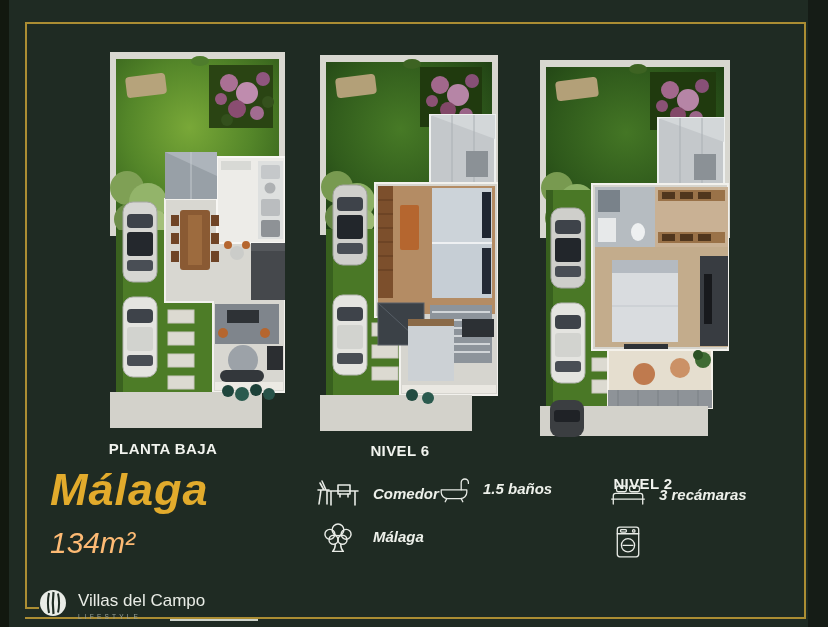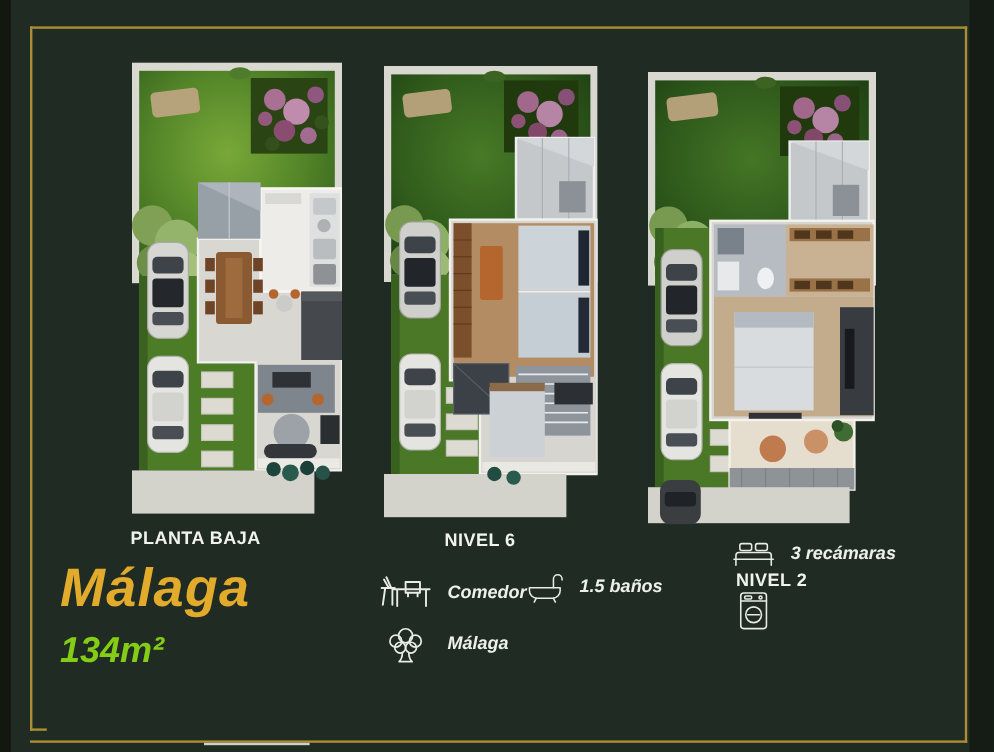--- a/index.html
+++ b/index.html
@@ -23,27 +23,27 @@
   .plan-3{left:540px;top:60px;}
 
   .plan-label{position:absolute;transform:translateX(-50%);color:#f1f3ee;font-weight:bold;
               font-size:15px;letter-spacing:.4px;white-space:nowrap;}
   .label-1{left:163px;top:440px;}
   .label-2{left:400px;top:442px;}
   .label-3{left:643px;top:475px;}
 
   .model-name{position:absolute;left:50px;top:464px;color:#e2ab2c;font-size:45px;
               font-style:italic;font-weight:bold;letter-spacing:1px;}
-  .model-area{position:absolute;left:50px;top:526px;color:#84cc16;font-size:30px;
-              font-style:italic;font-weight:bold;}
+  .model-area{position:absolute;left:50px;top:526px;color:#fdba74;font-size:30px;
+              font-style:italic;font-weight:normal;}
 
   .amen-col{position:absolute;display:flex;flex-direction:column;}
   .col-1{left:316px;top:478px;gap:9px;}
   .col-2{left:438px;top:473px;gap:14px;}
-  .col-3{left:610px;top:448px;gap:14px;}
+  .col-3{left:610px;top:481px;gap:14px;}
   .amen-row{display:flex;align-items:center;gap:13px;}
   .amen-icon{display:flex;align-items:center;justify-content:center;flex:0 0 auto;}
   .col-1 .amen-icon{width:44px;}
   .col-2 .amen-icon{width:32px;}
   .col-3 .amen-icon{width:36px;}
   .amen-label{color:#edf0ea;font-style:italic;font-weight:bold;font-size:15px;line-height:1.18;}
   .wrap-150{width:152px;}
   .wrap-84{width:86px;}
 
   .logo{position:absolute;left:38px;top:588px;display:flex;align-items:center;gap:10px;}
@@ -443,13 +443,27 @@
           <path d="M4 10 h26"></path>
           <rect x="8" y="5" width="7" height="3" rx="1"></rect>
           <circle cx="24" cy="6.5" r="1.5"></circle>
           <circle cx="17" cy="24" r="8"></circle>
           <path d="M11 24 h12"></path>
         </svg>
       </span>
     </div>
   </div>
 
+  <div class="logo">
+    <span>
+      <svg width="30" height="30" viewBox="0 0 30 30">
+        <circle cx="15" cy="15" r="13" fill="#e9ece7"></circle>
+        <path d="M11 5 c-1.5 7 -1.5 13 0 20" stroke="#1f2b23" stroke-width="2" fill="none"></path>
+        <path d="M15.5 4 c-1 8 -1 14 0 22" stroke="#1f2b23" stroke-width="2.2" fill="none"></path>
+        <path d="M20 5.5 c1.5 6.5 1.5 12.5 0 19" stroke="#1f2b23" stroke-width="2" fill="none"></path>
+      </svg>
+    </span>
+    <div>
+      <div class="brand-name">Villas del Campo</div>
+      <div class="brand-tagline">LIFESTYLE</div>
+    </div>
+  </div>
 </div>
 
 </body></html>

